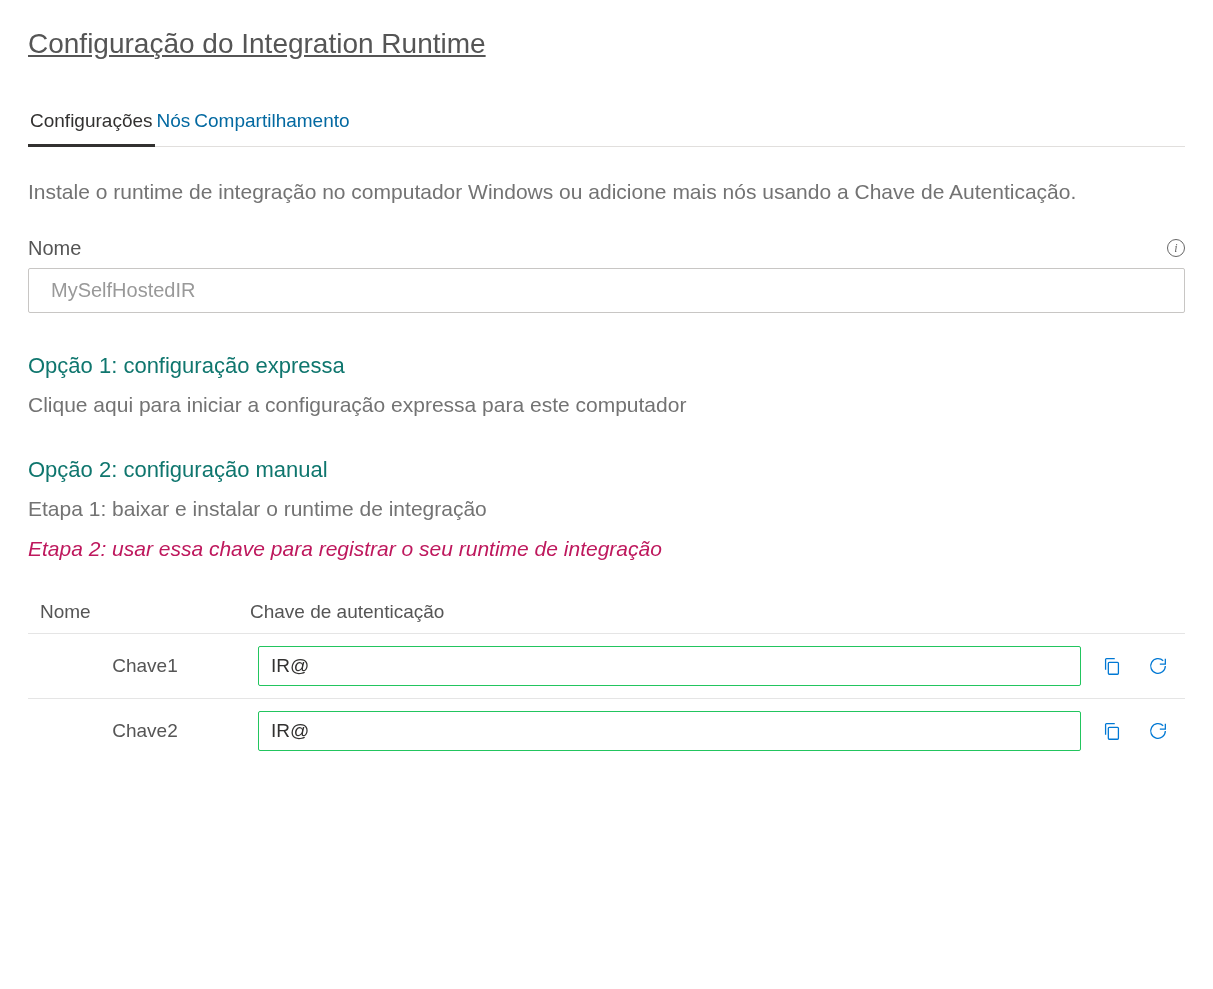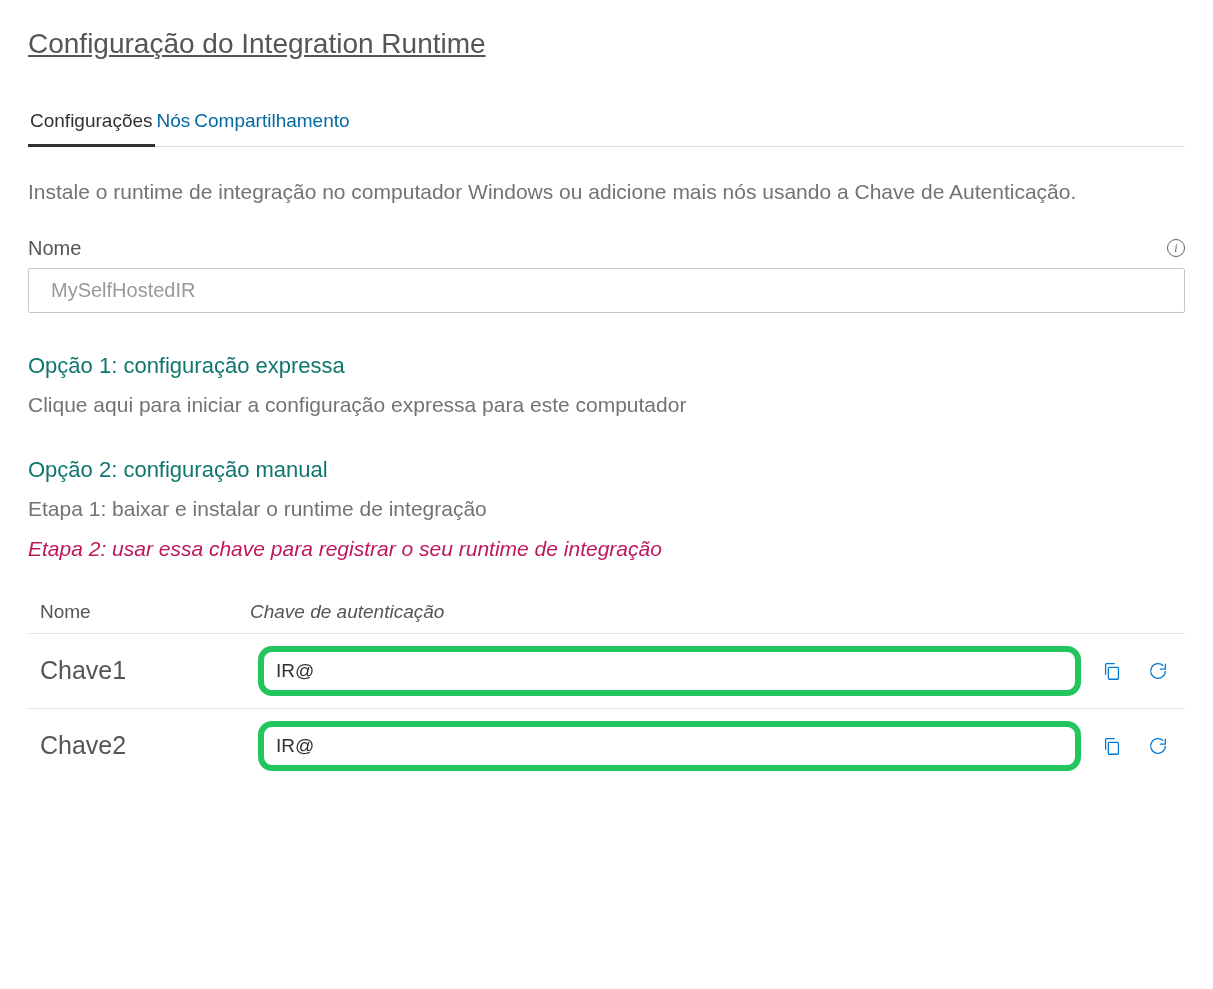--- a/index.html
+++ b/index.html
@@ -98,35 +98,35 @@
     }
     .key-table {
       margin-top: 30px;
       width: 100%;
     }
     .key-header {
       display: flex;
       padding: 10px 12px;
     }
     .col-name { width: 210px; font-size: 19px; color: #555; }
-    .col-key { flex: 1; font-size: 19px; color: #555; font-style: italic; }
+    .col-key { flex: 1; font-size: 19px; color: #555; }
     .key-row {
       display: flex;
       align-items: center;
       padding: 12px 12px;
       border-top: 1px solid #e5e5e5;
       gap: 8px;
     }
-    .key-row .col-name { font-size: 25px; color: #555; }
+    .key-row .col-name { font-size: 19px; color: #555; text-align: center; }
     .key-input {
       flex: 1;
       padding: 8px 12px;
       font-size: 19px;
-      border: 6px solid #22c55e;
-      border-radius: 14px;
+      border: 1px solid #22c55e;
+      border-radius: 2px;
       color: #323130;
       background: #fff;
     }
     .icon-btn {
       width: 30px; height: 30px;
       display: inline-flex;
       align-items: center;
       justify-content: center;
       cursor: pointer;
       color: #0078d4;

